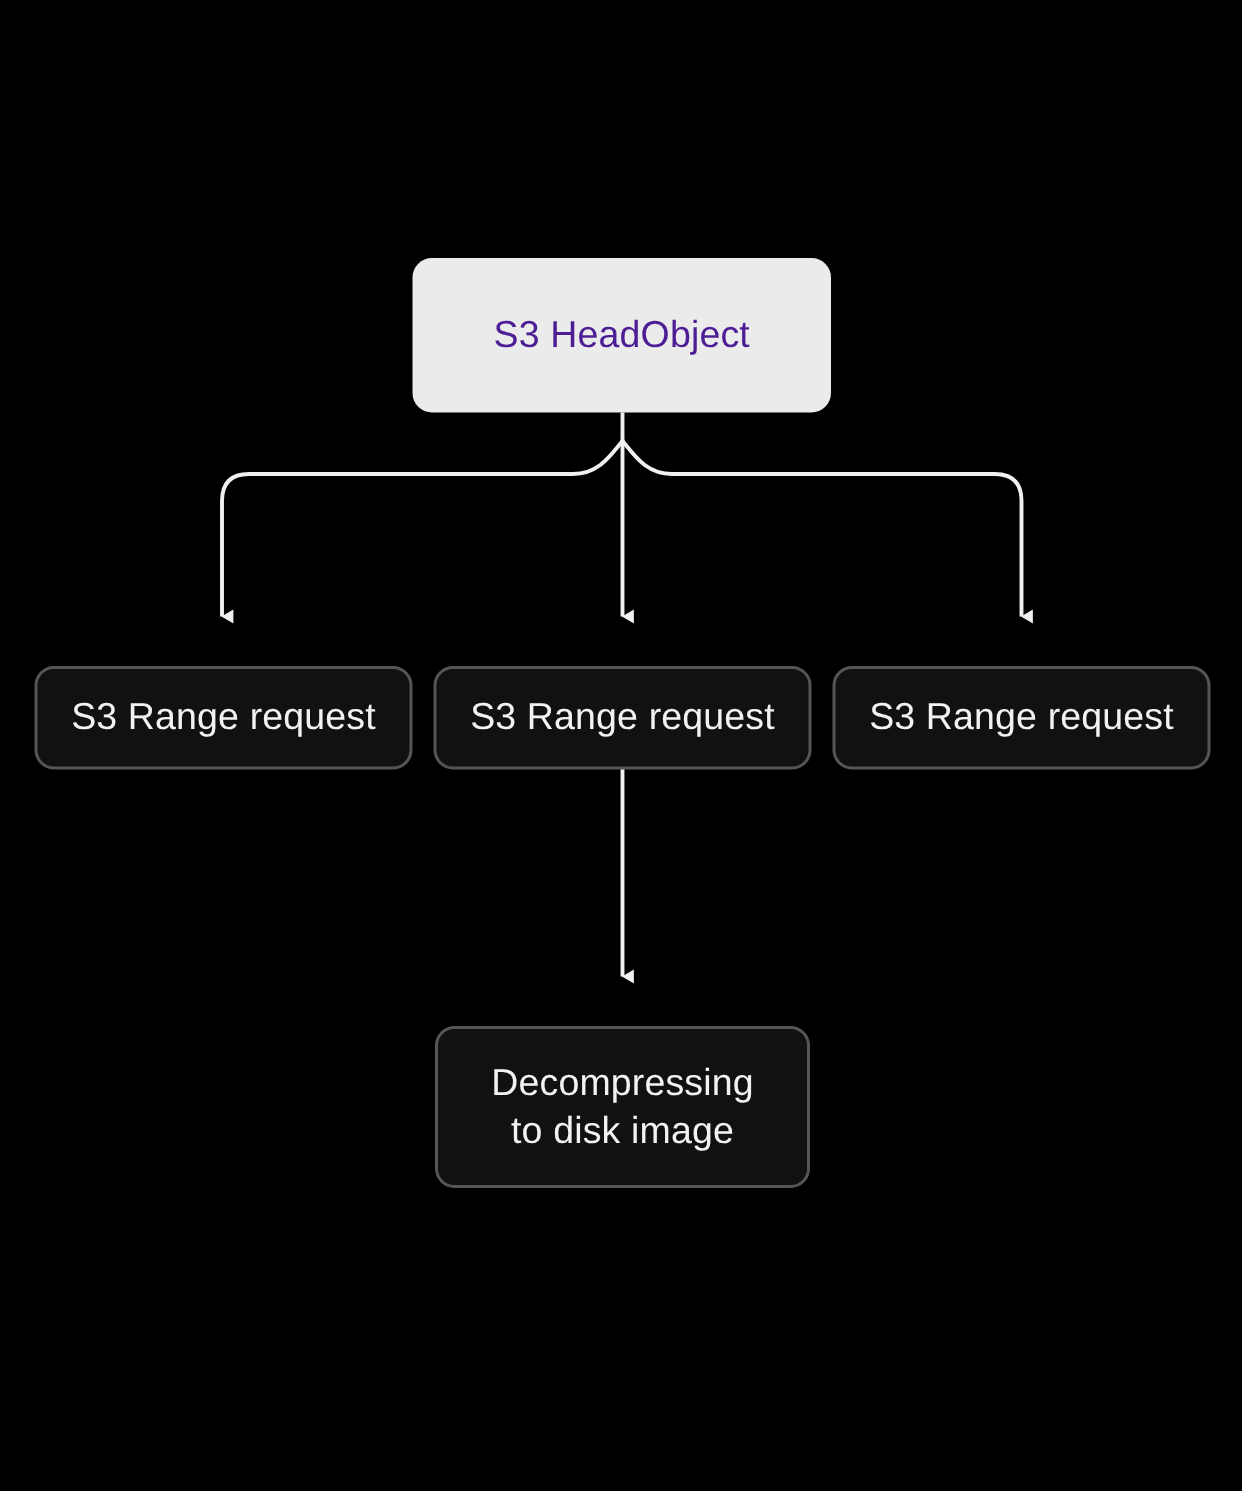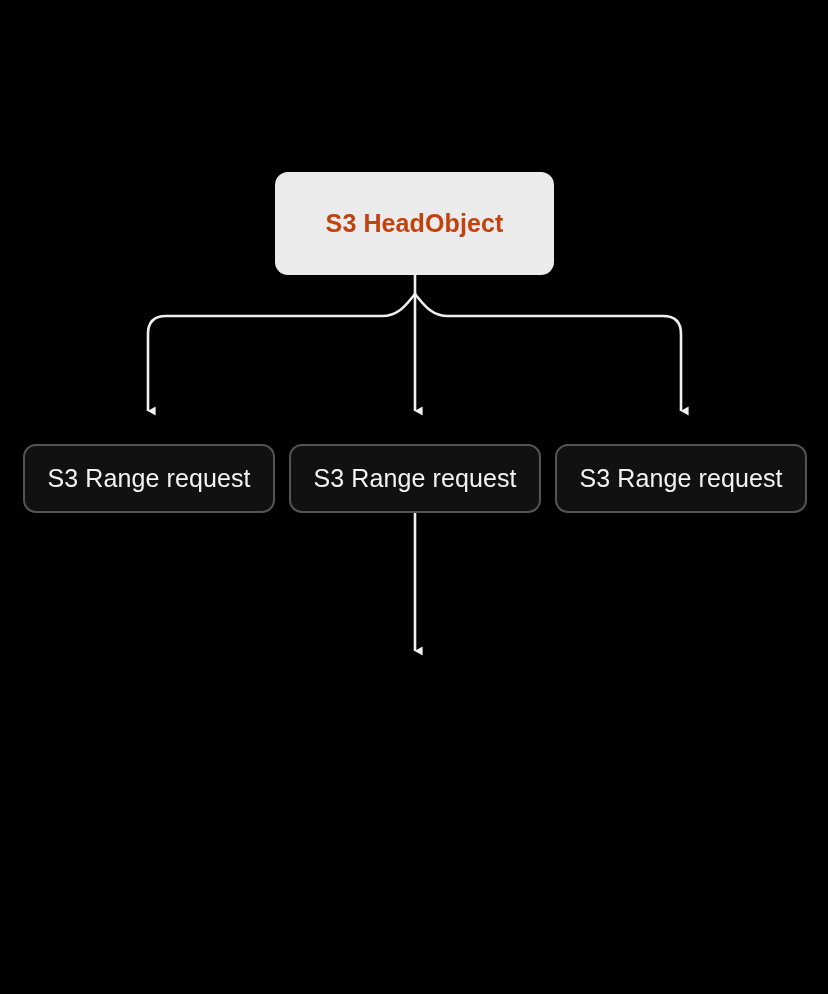--- a/index.html
+++ b/index.html
@@ -45,23 +45,23 @@
     line-height: 1.26;
     letter-spacing: 0.1px;
   }
   
   .node-root {
     background: #ebebeb;
     border-radius: 13px;
     border: none;
   }
   .node-root .node-label {
-    color: #c2410c;
+    color: #4c1d95;
     font-size: 25px;
-    font-weight: 700;
+    font-weight: 400;
   }
   
   .node-dark {
     background: #111111;
     border: 2px solid #555555;
     border-radius: 13px;
     margin-top: 12px;
   }
   .node-dark .node-label {
     color: #f2f2f2;
@@ -104,14 +104,18 @@
   </div>
 
   <div class="node node-dark" style="left:289px; top:432px; width:252px; height:69px;">
     <span class="node-label">S3 Range request</span>
   </div>
 
   <div class="node node-dark" style="left:555px; top:432px; width:252px; height:69px;">
     <span class="node-label">S3 Range request</span>
   </div>
 
+  <div class="node node-dark node-multiline" style="left:290px; top:672px; width:250px; height:108px;">
+    <span class="node-label">Decompressing
+to disk image</span>
+  </div>
 
 </div>
 
 </body></html>

